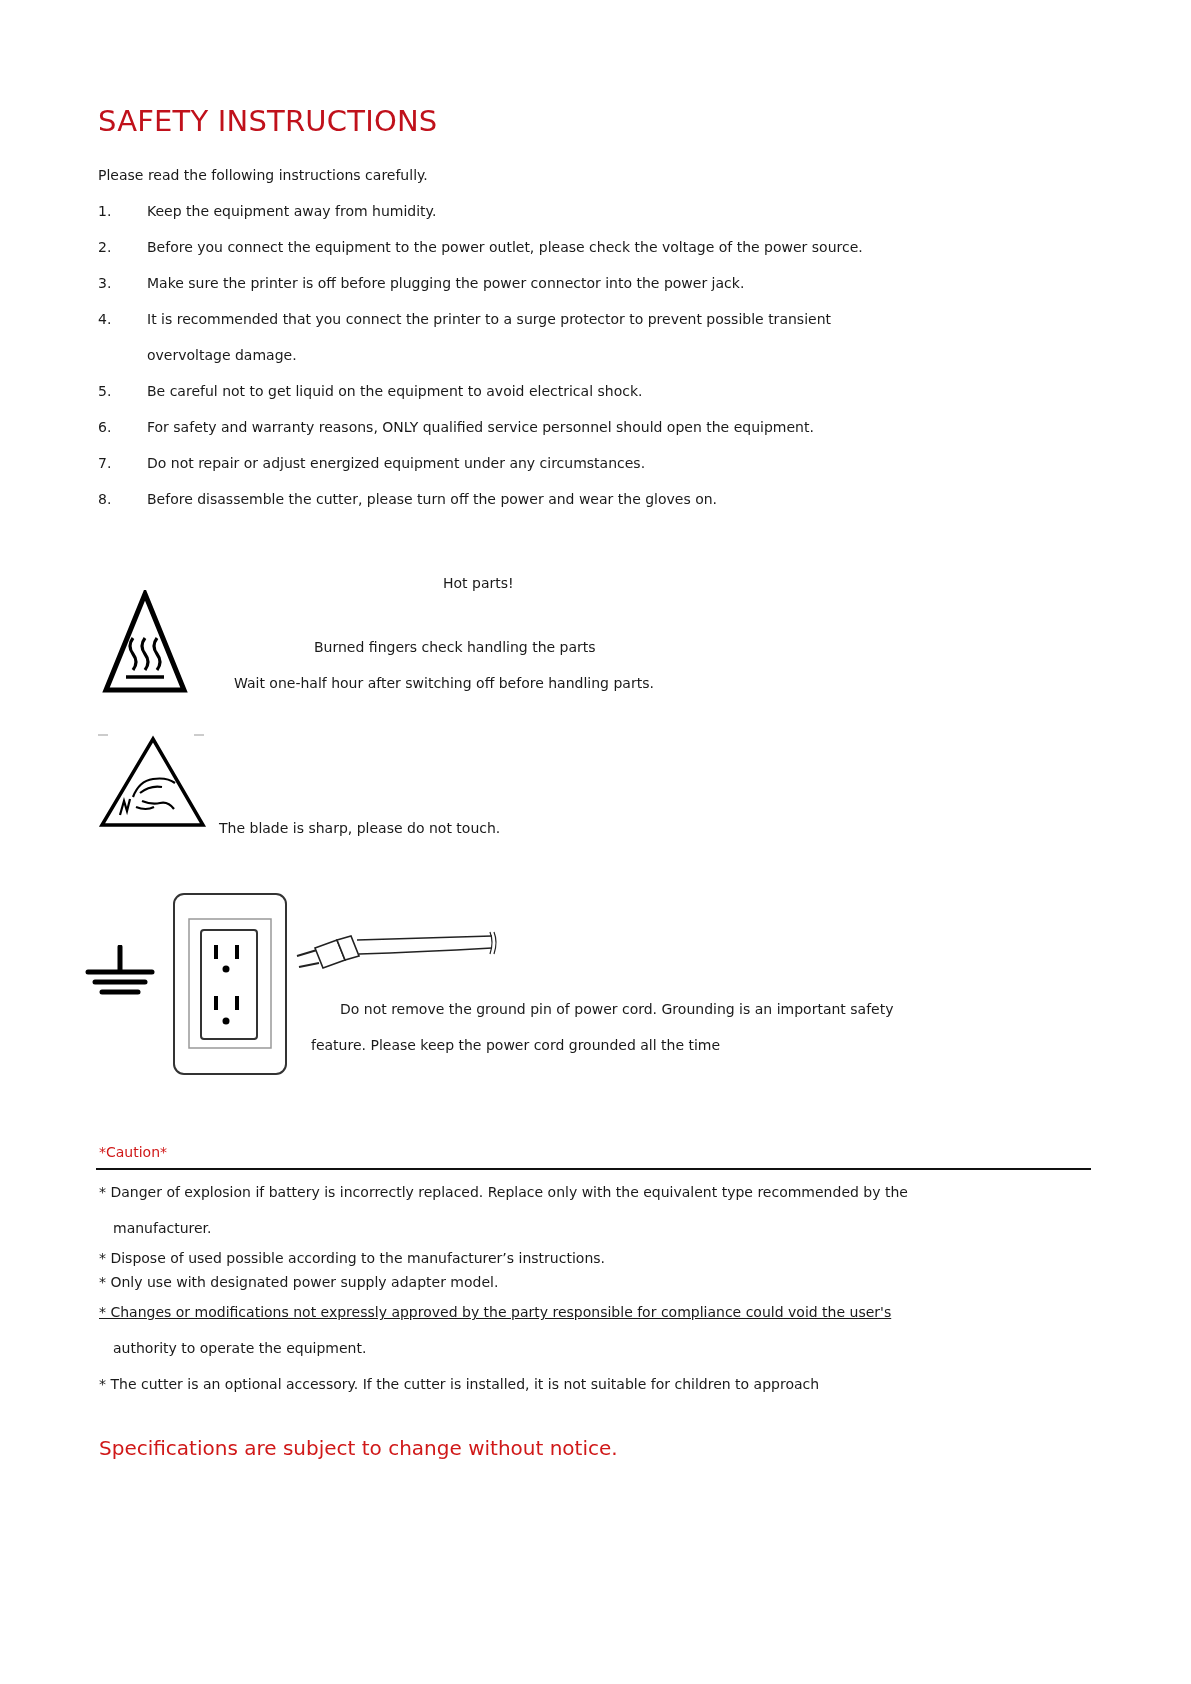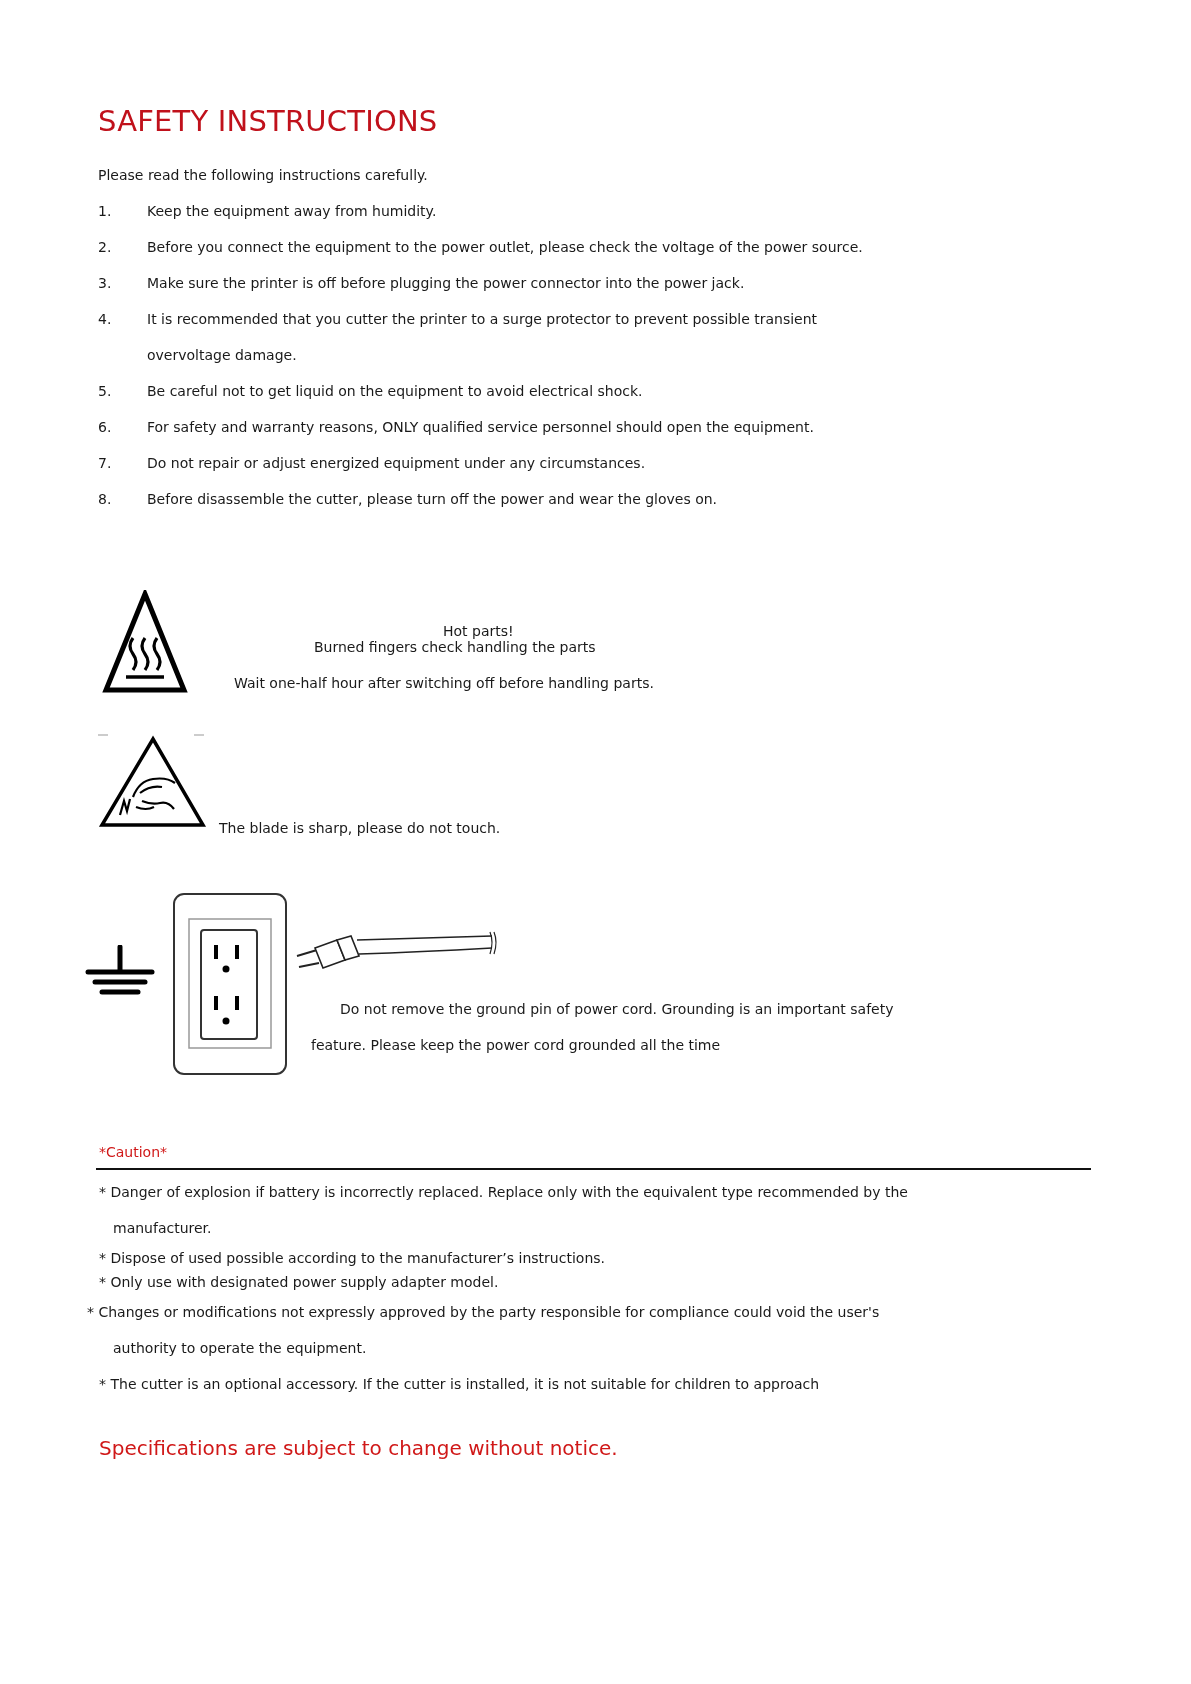--- a/index.html
+++ b/index.html
@@ -38,21 +38,21 @@
   <div>
     <span class="num body-text" style="top:236px;">2.</span>
     <span class="item-text body-text abs" style="top:236px;">Before you connect the equipment to the power outlet, please check the voltage of the power source.</span>
   </div>
   <div>
     <span class="num body-text" style="top:272px;">3.</span>
     <span class="item-text body-text abs" style="top:272px;">Make sure the printer is off before plugging the power connector into the power jack.</span>
   </div>
   <div>
     <span class="num body-text" style="top:308px;">4.</span>
-    <span class="item-text body-text abs" style="top:308px;">It is recommended that you cutter the printer to a surge protector to prevent possible transient</span>
+    <span class="item-text body-text abs" style="top:308px;">It is recommended that you connect the printer to a surge protector to prevent possible transient</span>
     <span class="item-text body-text abs" style="top:344px;">overvoltage damage.</span>
   </div>
   <div>
     <span class="num body-text" style="top:380px;">5.</span>
     <span class="item-text body-text abs" style="top:380px;">Be careful not to get liquid on the equipment to avoid electrical shock.</span>
   </div>
   <div>
     <span class="num body-text" style="top:416px;">6.</span>
     <span class="item-text body-text abs" style="top:416px;">For safety and warranty reasons, ONLY qualified service personnel should open the equipment.</span>
   </div>
@@ -66,21 +66,21 @@
   </div>
 </div>
 
 <svg style="left:102px; top:590px;" width="86" height="104" viewBox="0 0 86 104">
   <polygon points="43,4 82,100 4,100" fill="none" stroke="#000" stroke-width="5" stroke-linejoin="miter"></polygon>
   <path d="M31,48 q-6,8 0,16 q6,8 0,16" fill="none" stroke="#000" stroke-width="3.2"></path>
   <path d="M43,48 q-6,8 0,16 q6,8 0,16" fill="none" stroke="#000" stroke-width="3.2"></path>
   <path d="M55,48 q-6,8 0,16 q6,8 0,16" fill="none" stroke="#000" stroke-width="3.2"></path>
   <line x1="24" y1="87" x2="62" y2="87" stroke="#000" stroke-width="3.5"></line>
 </svg>
-<div class="abs body-text" style="left:443px; top:620px;">Hot parts!</div>
+<div class="abs body-text" style="left:443px; top:572px;">Hot parts!</div>
 <div class="abs body-text" style="left:314px; top:636px;">Burned fingers check handling the parts</div>
 <div class="abs body-text" style="left:234px; top:672px;">Wait one-half hour after switching off before handling parts.</div>
 
 <svg style="left:98px; top:733px;" width="110" height="96" viewBox="0 0 110 96">
   <line x1="0" y1="2" x2="10" y2="2" stroke="#999" stroke-width="1"></line>
   <line x1="96" y1="2" x2="106" y2="2" stroke="#999" stroke-width="1"></line>
   <polygon points="55,6 105,92 4,92" fill="none" stroke="#000" stroke-width="3.5"></polygon>
   <path d="M22,82 l4,-14 l3,10 l3,-12" fill="none" stroke="#000" stroke-width="2.2"></path>
   <path d="M35,64 q6,-16 20,-18 q14,-2 22,4 M42,60 q10,-8 22,-6 M44,68 q10,4 18,2 q8,-2 14,6 M38,74 q10,4 18,0" fill="none" stroke="#000" stroke-width="2.2"></path>
 </svg>
@@ -117,18 +117,18 @@
 <div class="abs body-text" style="left:311px; top:1034px;">feature. Please keep the power cord grounded all the time</div>
 
 <div class="abs body-text red" style="left:99px; top:1141px; color:#d01818;text-align:right;">*Caution*</div>
 <div class="caution-rule"></div>
 
 <div>
   <div class="abs body-text" style="left:99px; top:1181px;">* Danger of explosion if battery is incorrectly replaced. Replace only with the equivalent type recommended by the</div>
   <div class="abs body-text" style="left:113px; top:1217px;">manufacturer.</div>
   <div class="abs body-text" style="left:99px; top:1247px;">* Dispose of used possible according to the manufacturer’s instructions.</div>
   <div class="abs body-text" style="left:99px; top:1271px;">* Only use with designated power supply adapter model.</div>
-  <div class="abs body-text" style="left:87px; top:1301px;">* Changes or modifications not expressly approved by the party responsible for compliance could void the user's</div>
+  <div class="abs body-text" style="left:99px; top:1301px;text-decoration:underline;">* Changes or modifications not expressly approved by the party responsible for compliance could void the user's</div>
   <div class="abs body-text" style="left:113px; top:1337px;">authority to operate the equipment.</div>
   <div class="abs body-text" style="left:99px; top:1373px;">* The cutter is an optional accessory. If the cutter is installed, it is not suitable for children to approach</div>
 </div>
 
 <div class="abs small-red" style="left:99px; top:1436px;">Specifications are subject to change without notice.</div>
 
 </body></html>

